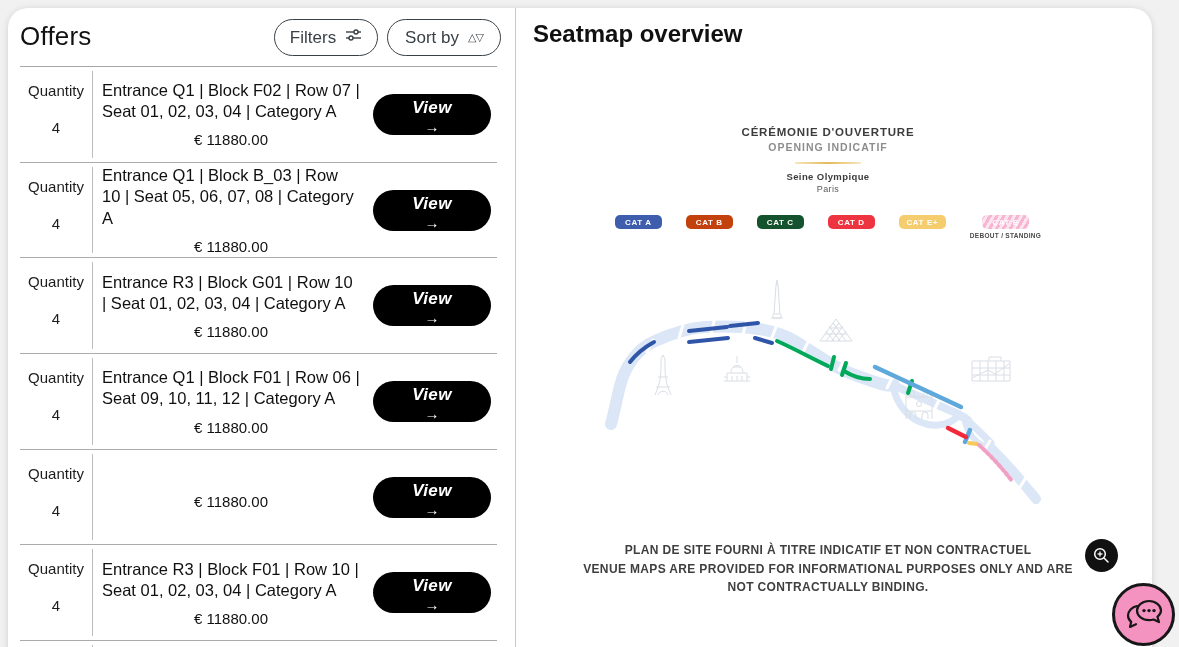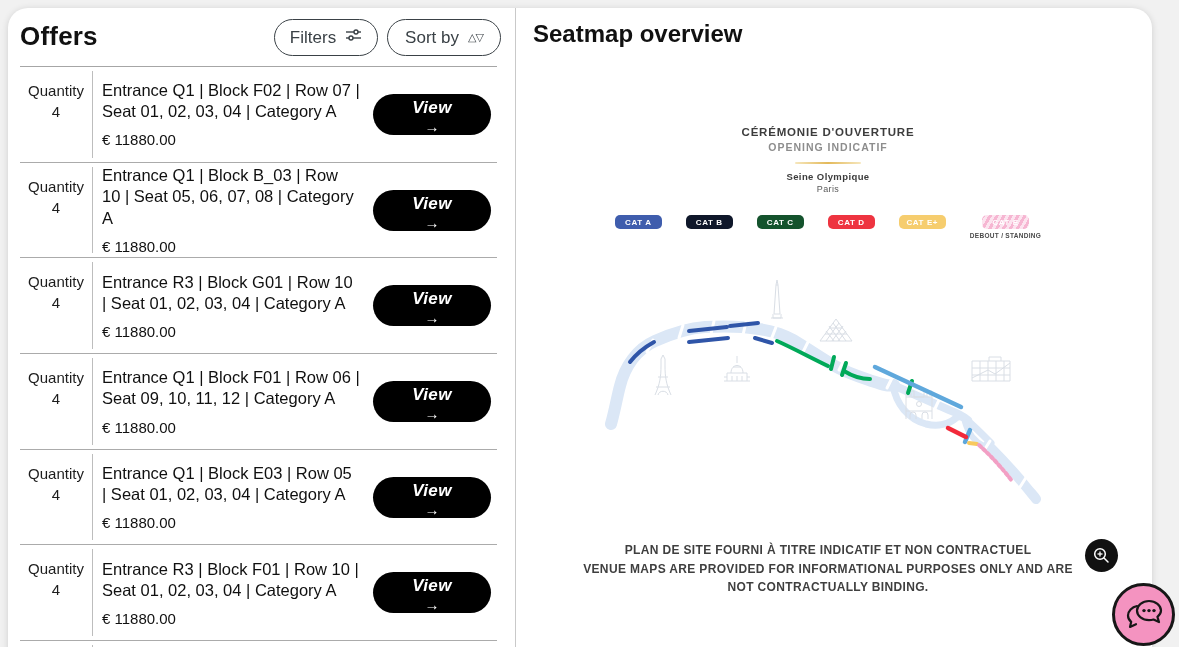--- a/index.html
+++ b/index.html
@@ -3,36 +3,36 @@
 <meta charset="utf-8">
 <style>
   * { margin:0; padding:0; box-sizing:border-box; }
   html,body { width:1179px; height:647px; overflow:hidden; background:#f1f1f1;
               font-family:"Liberation Sans", sans-serif; }
   .card { position:absolute; left:8px; top:8px; width:1144px; height:700px;
           background:#fff; border-radius:20px; box-shadow:0 1px 7px rgba(0,0,0,.14); }
   
   .offers-panel { position:absolute; left:0; top:0; width:507px; height:100%; }
   .offers-header { position:relative; height:58px; }
-  .offers-title { position:absolute; left:12px; top:13px; font-size:26px; font-weight:700; color:#111; letter-spacing:.2px; }
+  .offers-title { position:absolute; left:12px; top:13px; font-size:26px; font-weight:400; color:#111; letter-spacing:.2px; }
   .pill-btn { position:absolute; top:11px; height:37px; border:1.5px solid #3a4146; border-radius:19px;
               background:#fff; color:#3a4146; font-size:17px; font-family:inherit;
               display:flex; align-items:center; gap:9px; padding:0 15px; cursor:pointer; }
   .filters-btn { left:266px; width:104px; justify-content:center; }
   .sort-btn { left:379px; width:114px; justify-content:center; }
   .tri-icon { font-size:11px; letter-spacing:-1px; color:#3a4146; }
   .head-rule { position:absolute; left:12px; right:18px; top:58px; height:1px; background:#a6a6a6; }
   .offers-list { position:absolute; left:12px; top:59px; width:477px; }
   .offer-row { display:flex; align-items:center; height:95.7px; border-bottom:1px solid #ababab; }
   .q-col { width:72px; align-self:stretch; padding-top:15px; display:flex; flex-direction:column;
-           gap:4px; align-items:center; font-size:15px; color:#1d1d1d; }
+           gap:20px; align-items:center; font-size:15px; color:#1d1d1d; }
   .v-rule { width:1px; align-self:stretch; margin:4px 0; background:#bdbdbd; }
   .o-main { margin-left:9px; width:258px; }
   .o-desc { font-size:16.5px; color:#101010; line-height:1.28; }
-  .o-price { margin-top:9px; font-size:15px; color:#101010; }
+  .o-price { margin-top:9px; font-size:15px; color:#101010;text-align:center; }
   .view-btn { margin-left:auto; margin-right:6px; width:118px; height:41px; border:none; cursor:pointer;
               border-radius:22px; background:#000; color:#fff; display:flex; align-items:center;
               justify-content:flex-end; padding:0 17px; font-family:inherit;flex-direction:column; }
   .view-btn .v-label { font-style:italic; font-weight:700; font-size:17px; letter-spacing:.3px; }
   .view-btn .v-arrow { font-size:15px; font-weight:400; }
   .peek-row { display:flex; height:40px; }
   .peek-row .v-rule { margin-top:4px; }
   .peek-row .q-spacer { width:72px; }
   
   .panel-divider { position:absolute; left:507px; top:0; bottom:0; width:1px; background:#c9c9c9; }
@@ -152,21 +152,20 @@
         </button>
       </div>
 
       <div class="offer-row">
         <div class="q-col">
           <div>Quantity</div>
           <div>4</div>
         </div>
         <div class="v-rule"></div>
         <div class="o-main">
-          <div class="o-desc">Entrance Q1 | Block E03 | Row 05 | Seat 01, 02, 03, 04 | Category A</div>
           <div class="o-price">€ 11880.00</div>
         </div>
         <button class="view-btn">
           <span class="v-label">View</span>
           <span class="v-arrow">→</span>
         </button>
       </div>
 
       <div class="offer-row">
         <div class="q-col">
@@ -201,21 +200,21 @@
       <div class="ev-en">OPENING INDICATIF</div>
       <div class="gold-line"></div>
       <div class="ev-venue">Seine Olympique</div>
       <div class="ev-city">Paris</div>
 
       <div class="legend">
           <div class="legend-item">
             <div class="legend-pill" style="background: rgb(63, 93, 173);">CAT A</div>
           </div>
           <div class="legend-item">
-            <div class="legend-pill" style="background: #0f172a;">CAT B</div>
+            <div class="legend-pill" style="background: #c2410c;">CAT B</div>
           </div>
           <div class="legend-item">
             <div class="legend-pill" style="background: #14532d;">CAT C</div>
           </div>
           <div class="legend-item">
             <div class="legend-pill" style="background: rgb(238, 52, 64);">CAT D</div>
           </div>
           <div class="legend-item">
             <div class="legend-pill" style="background: rgb(246, 205, 110);">CAT E+</div>
           </div>

